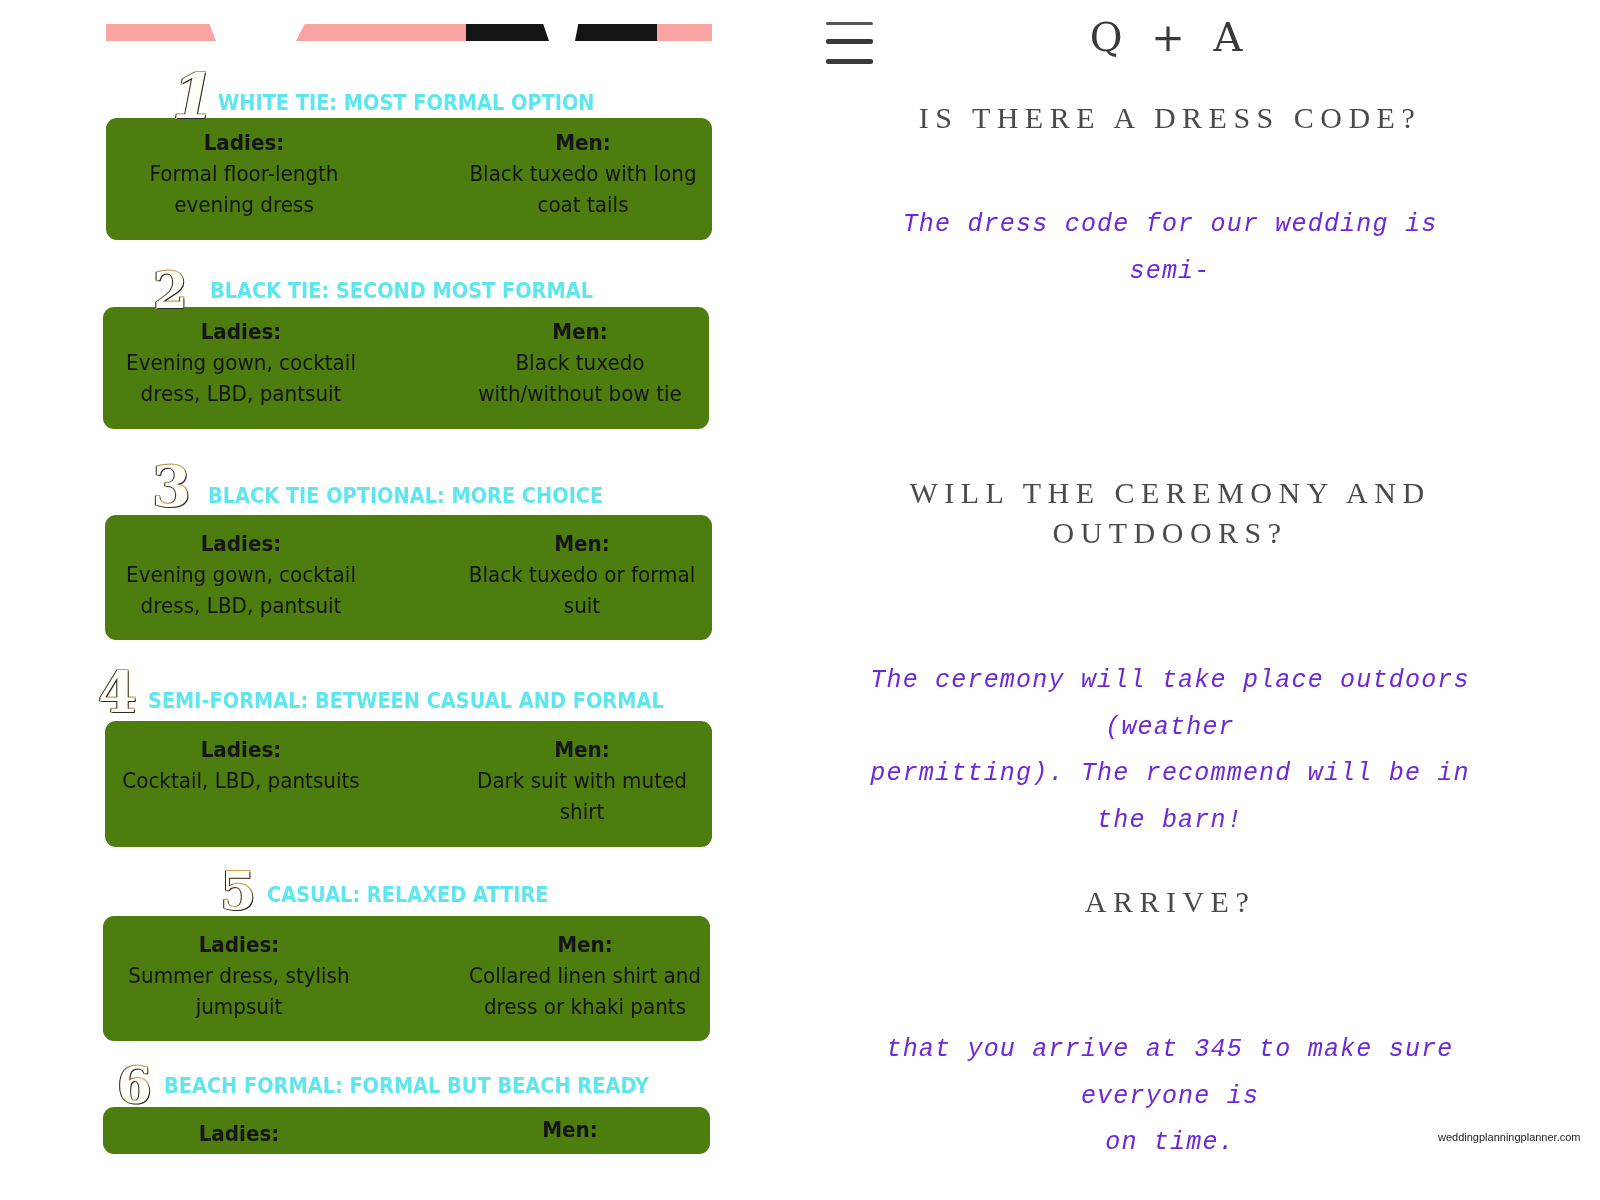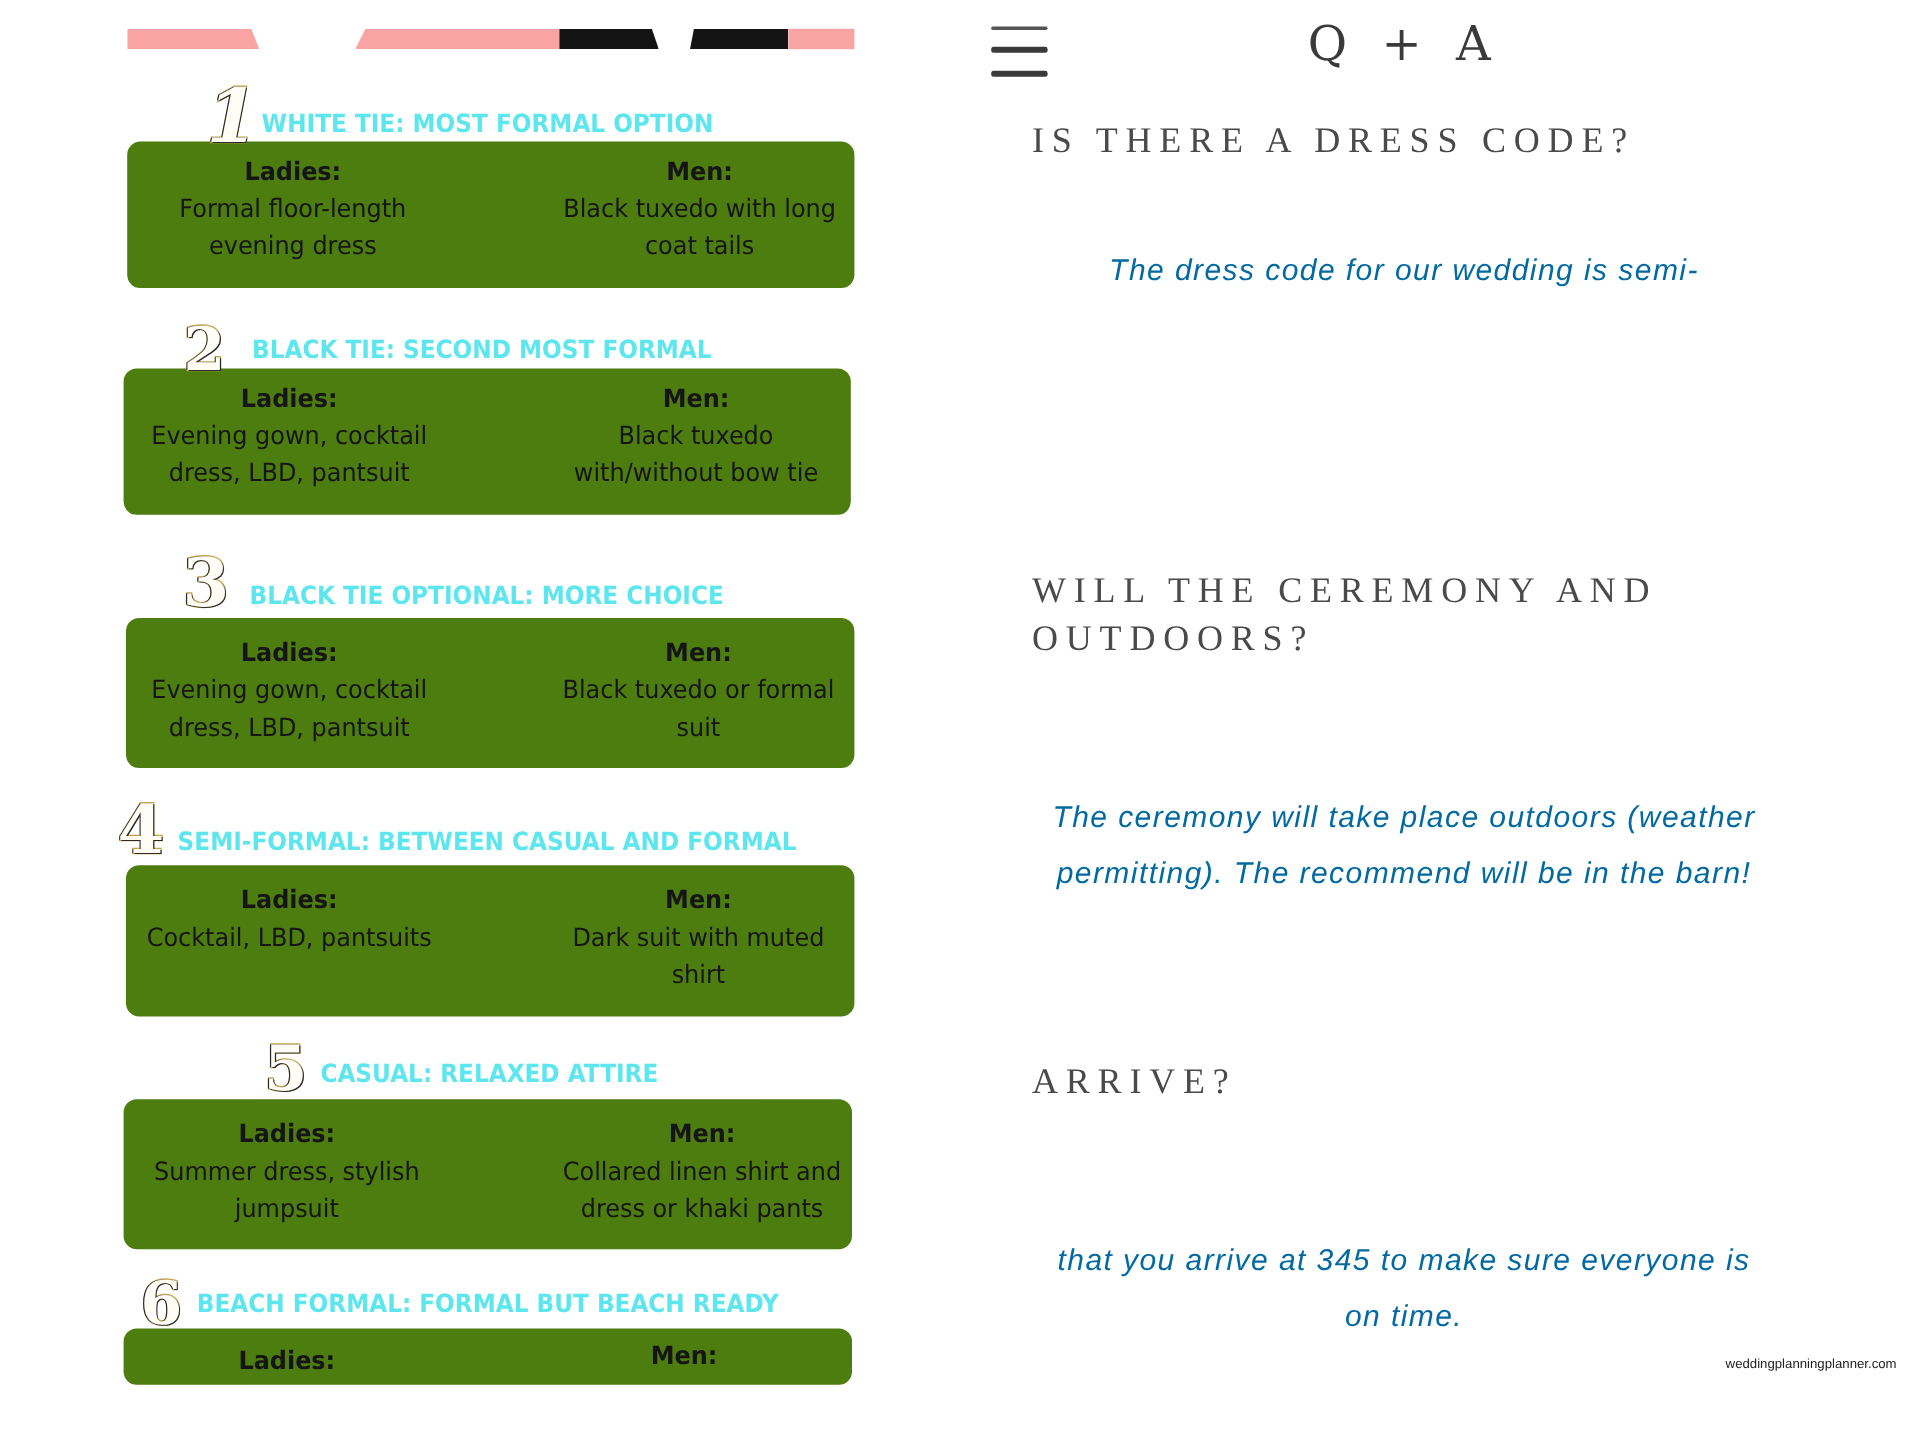--- a/index.html
+++ b/index.html
@@ -16,24 +16,24 @@
   .box { position:absolute; background:#4d7c0f;border-radius:11px; }
   .col { position:absolute; top:0; text-align:center; font-family:"DejaVu Sans", sans-serif; color:#151515;
          font-size:21px; line-height:31px; transform:scaleX(0.95); }
   .col .lbl { font-weight:bold; }
 
   
   .hamburger { position:absolute; left:826px; top:20px; width:47px; height:46px; cursor:pointer; }
   .hamburger span { position:absolute; left:0; width:47px; background:#3a3a3a; border-radius:2px; }
   .qa-title { position:absolute; left:1070px; top:14px; width:200px; text-align:center;
               font-family:"DejaVu Serif", serif; font-size:40px; color:#3a3a3a; letter-spacing:8px; }
-  .q { position:absolute; left:860px; width:620px; font-family:"Liberation Serif", serif;
+  .q { position:absolute; left:860px; width:620px; text-align:center; font-family:"Liberation Serif", serif;
        font-size:30px; color:#4a4a4a; letter-spacing:6.5px; line-height:40px; }
-  .a { position:absolute; left:855px; width:630px; text-align:center; font-family:Liberation Sans, sans-serif;
-       font-style:italic; font-size:25px; color:#0369a1; letter-spacing:1.2px; line-height:46.5px; }
+  .a { position:absolute; left:855px; width:630px; text-align:center; font-family:Liberation Mono, monospace;
+       font-style:italic; font-size:25px; color:#6d28d9; letter-spacing:1.2px; line-height:46.5px; }
   .watermark { position:absolute; left:1390px; top:1131px; font-family:"Liberation Sans", sans-serif;
                font-size:11px; color:#222; letter-spacing:0px;margin-left:48px; }
 </style>
 </head>
 <body>
 
 <div>
 
   <div class="band" style="left:106px;width:606px;">
     <div class="seg" style="left:0;width:110px;background:#f9a3a3;clip-path:polygon(0 0,94% 0,100% 100%,0 100%);"></div>

